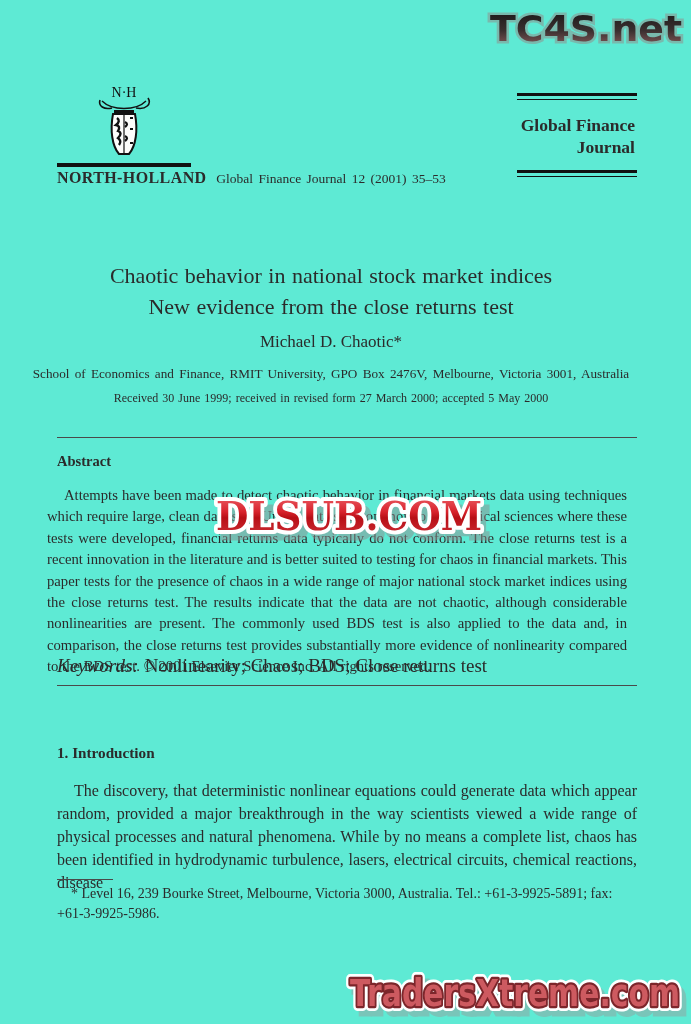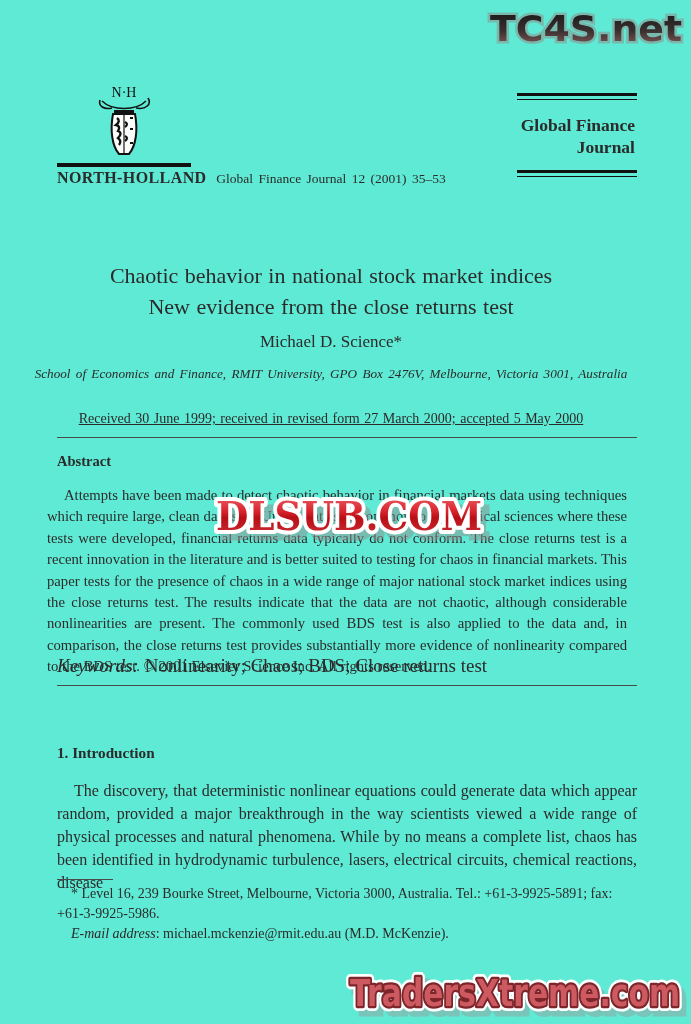--- a/index.html
+++ b/index.html
@@ -30,22 +30,22 @@
   .journal-box{left:517px;top:93px;width:120px;}
   .jrule{height:3px;border-top:3px solid #111;border-bottom:1.5px solid #111;}
   .jname{
     text-align:right;font-weight:bold;font-size:17.5px;line-height:22px;
     padding:14px 2px 12px 0;
   }
 
   
   .title{top:260px;font-size:22px;line-height:31px;word-spacing:1px;}
   .author{top:332px;font-size:17px;}
-  .affiliation{top:366px;font-style:italic;font-size:13.2px;word-spacing:2px;}
-  .received{top:411px;font-size:14px;word-spacing:1px;text-decoration:underline;}
+  .affiliation{top:366px;font-size:13.2px;word-spacing:2px;}
+  .received{top:391px;font-size:12px;word-spacing:1px;}
 
   
   .rule{left:57px;width:580px;border-top:1px solid #4a4a4a;}
   .rule1{top:437px;}
   .rule2{top:685px;}
   .fn-rule{left:57px;width:56px;top:879px;border-top:1px solid #4a4a4a;}
 
   
   .abstract-head{left:57px;top:453px;font-weight:bold;font-size:14.5px;}
   .abstract-body{
@@ -117,42 +117,41 @@
 
   <div class="abs journal-box">
     <div class="jrule"></div>
     <div class="jname">
       <span>Global Finance</span><br>
       <span>Journal</span>
     </div>
     <div class="jrule"></div>
   </div>
 
-  <div class="abs center author">Michael D. Science*</div>
+  <div class="abs center author">Michael D. Chaotic*</div>
   <div class="abs center affiliation">School of Economics and Finance, RMIT University, GPO Box 2476V, Melbourne, Victoria 3001, Australia</div>
   <div class="abs center received">Received 30 June 1999; received in revised form 27 March 2000; accepted 5 May 2000</div>
 
   <div class="abs rule rule1"></div>
 
   <div class="abs abstract-head">Abstract</div>
   <p class="abs abstract-body">Attempts have been made to detect chaotic behavior in financial markets data using techniques which require large, clean data sets. Unlike data sets common to the physical sciences where these tests were developed, financial returns data typically do not conform. The close returns test is a recent innovation in the literature and is better suited to testing for chaos in financial markets. This paper tests for the presence of chaos in a wide range of major national stock market indices using the close returns test. The results indicate that the data are not chaotic, although considerable nonlinearities are present. The commonly used BDS test is also applied to the data and, in comparison, the close returns test provides substantially more evidence of nonlinearity compared to the BDS test. © 2001 Elsevier Science Inc. All rights reserved.</p>
 
   <div class="abs keywords">
     <span class="it kw-label">Keywords:</span><span>Nonlinearity; Chaos; BDS; Close returns test</span>
   </div>
 
   <div class="abs rule rule2"></div>
 
   <div class="abs intro-head">1. Introduction</div>
   <p class="abs intro-body">The discovery, that deterministic nonlinear equations could generate data which appear random, provided a major breakthrough in the way scientists viewed a wide range of physical processes and natural phenomena. While by no means a complete list, chaos has been identified in hydrodynamic turbulence, lasers, electrical circuits, chemical reactions, disease</p>
 
   <div class="abs fn-rule"></div>
   <div class="abs footnote">
     <p class="addr-first">*  Level 16, 239 Bourke Street, Melbourne, Victoria 3000, Australia. Tel.: +61-3-9925-5891; fax: +61-3-9925-5986.</p>
-    <p><span class="it">E-mail address</span><span>: michael.mckenzie@rmit.edu.au (M.D. McKenzie).</span></p>
   </div>
 
 
   <svg class="abs stamp-mid" width="288" height="56" viewBox="0 0 288 56">
     <defs>
       <linearGradient id="gRed" x1="0" y1="0" x2="0" y2="1">
         <stop offset="0%" stop-color="#ef6a72"></stop>
         <stop offset="42%" stop-color="#d8232c"></stop>
         <stop offset="55%" stop-color="#b80f16"></stop>
         <stop offset="100%" stop-color="#cf3138"></stop>

